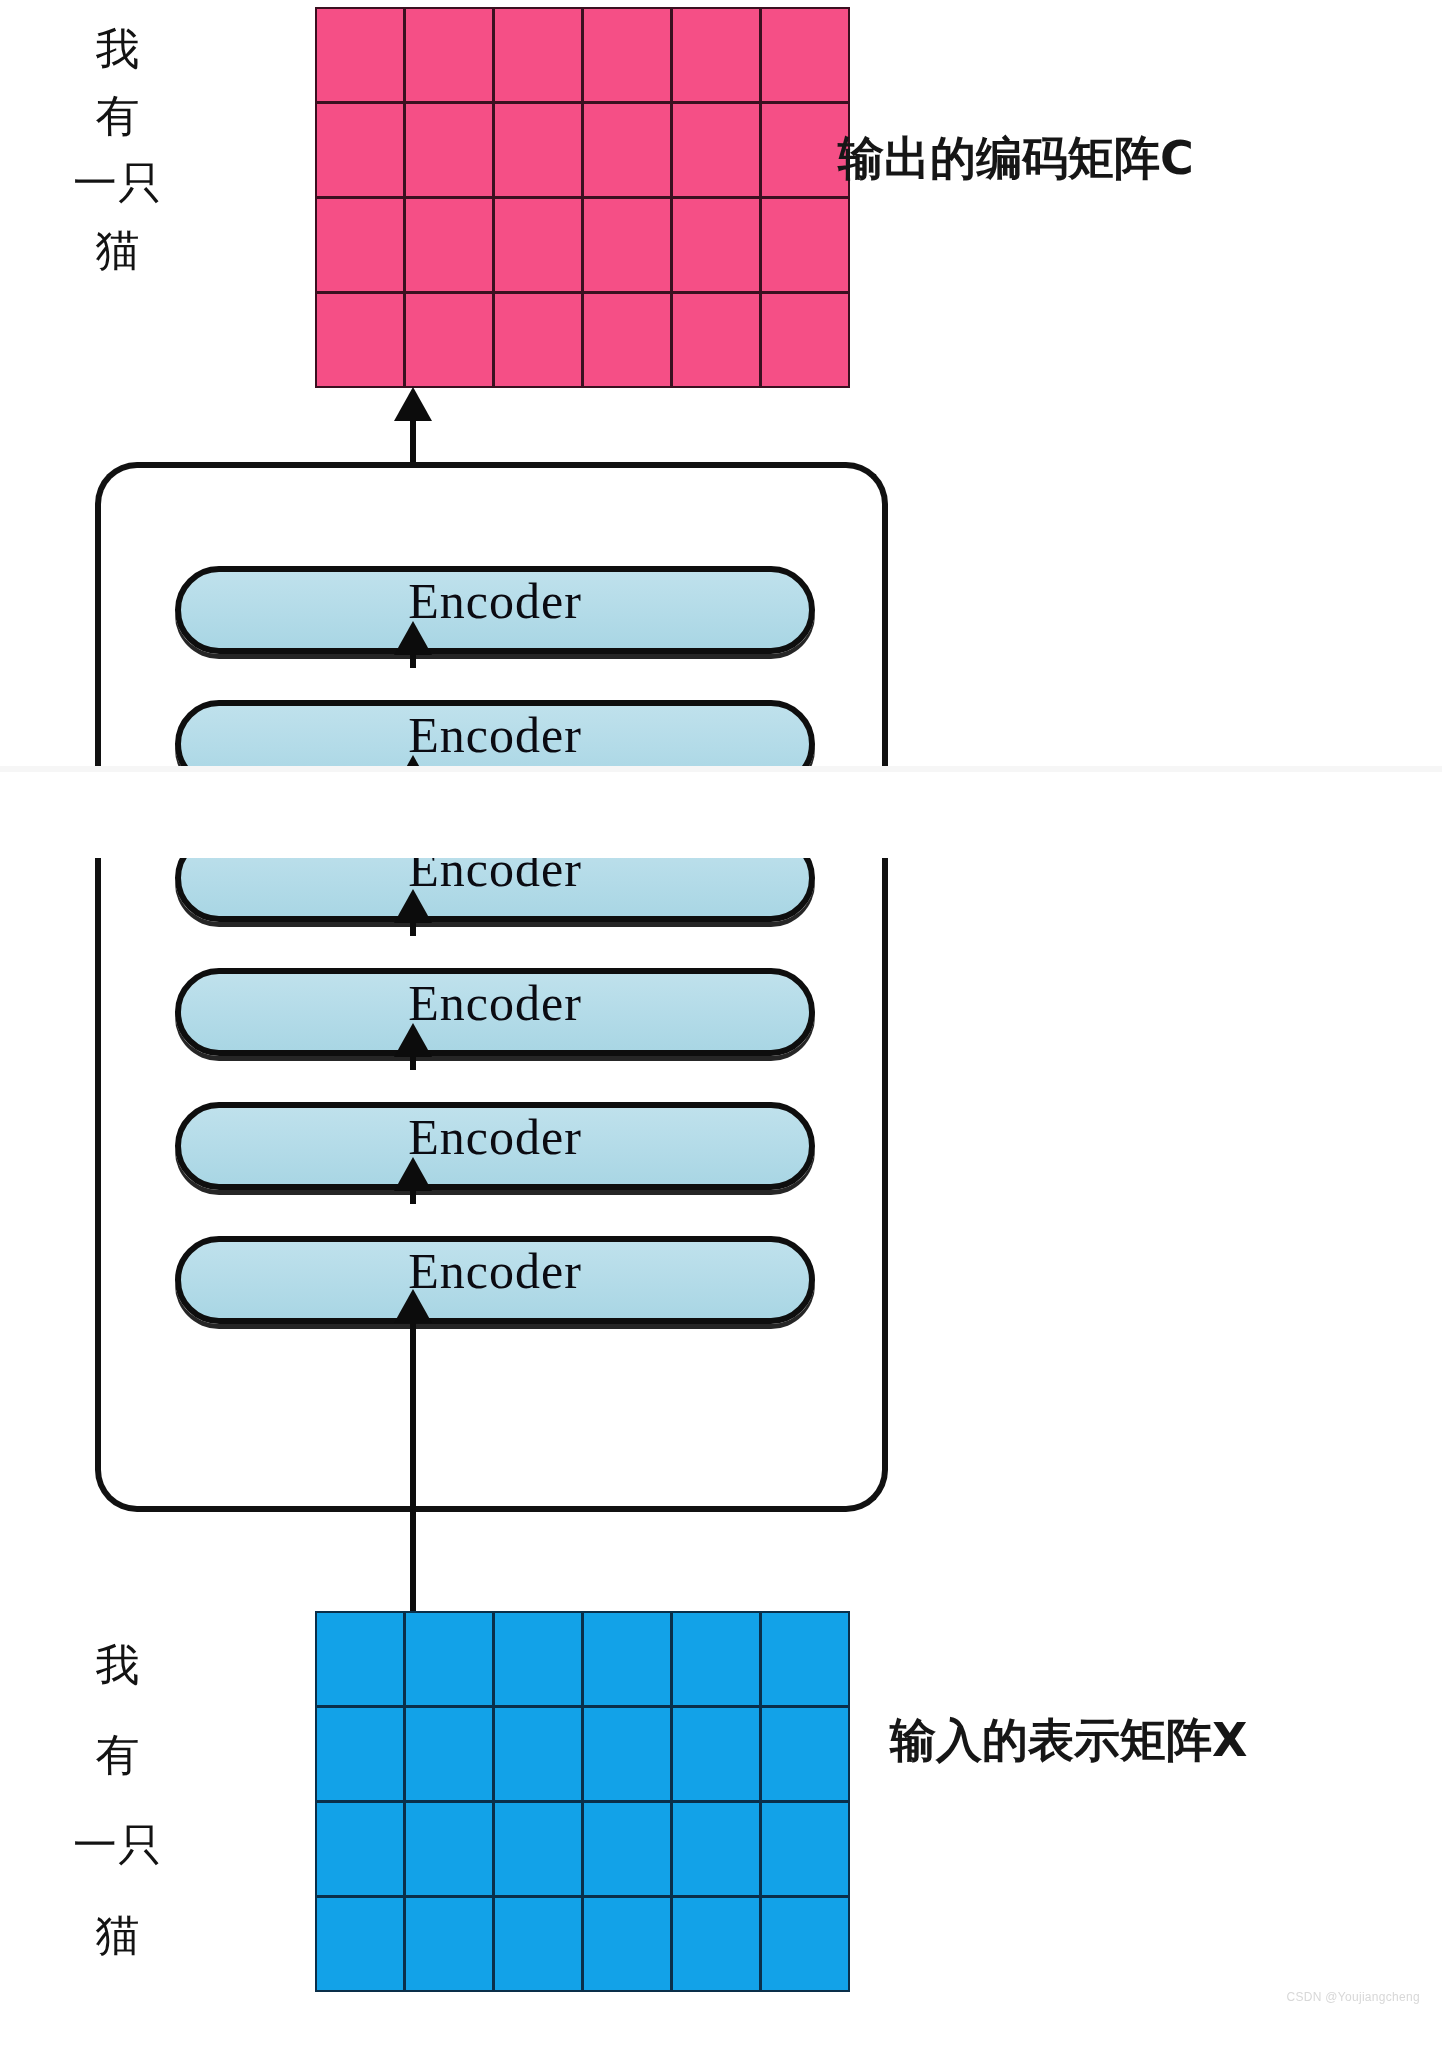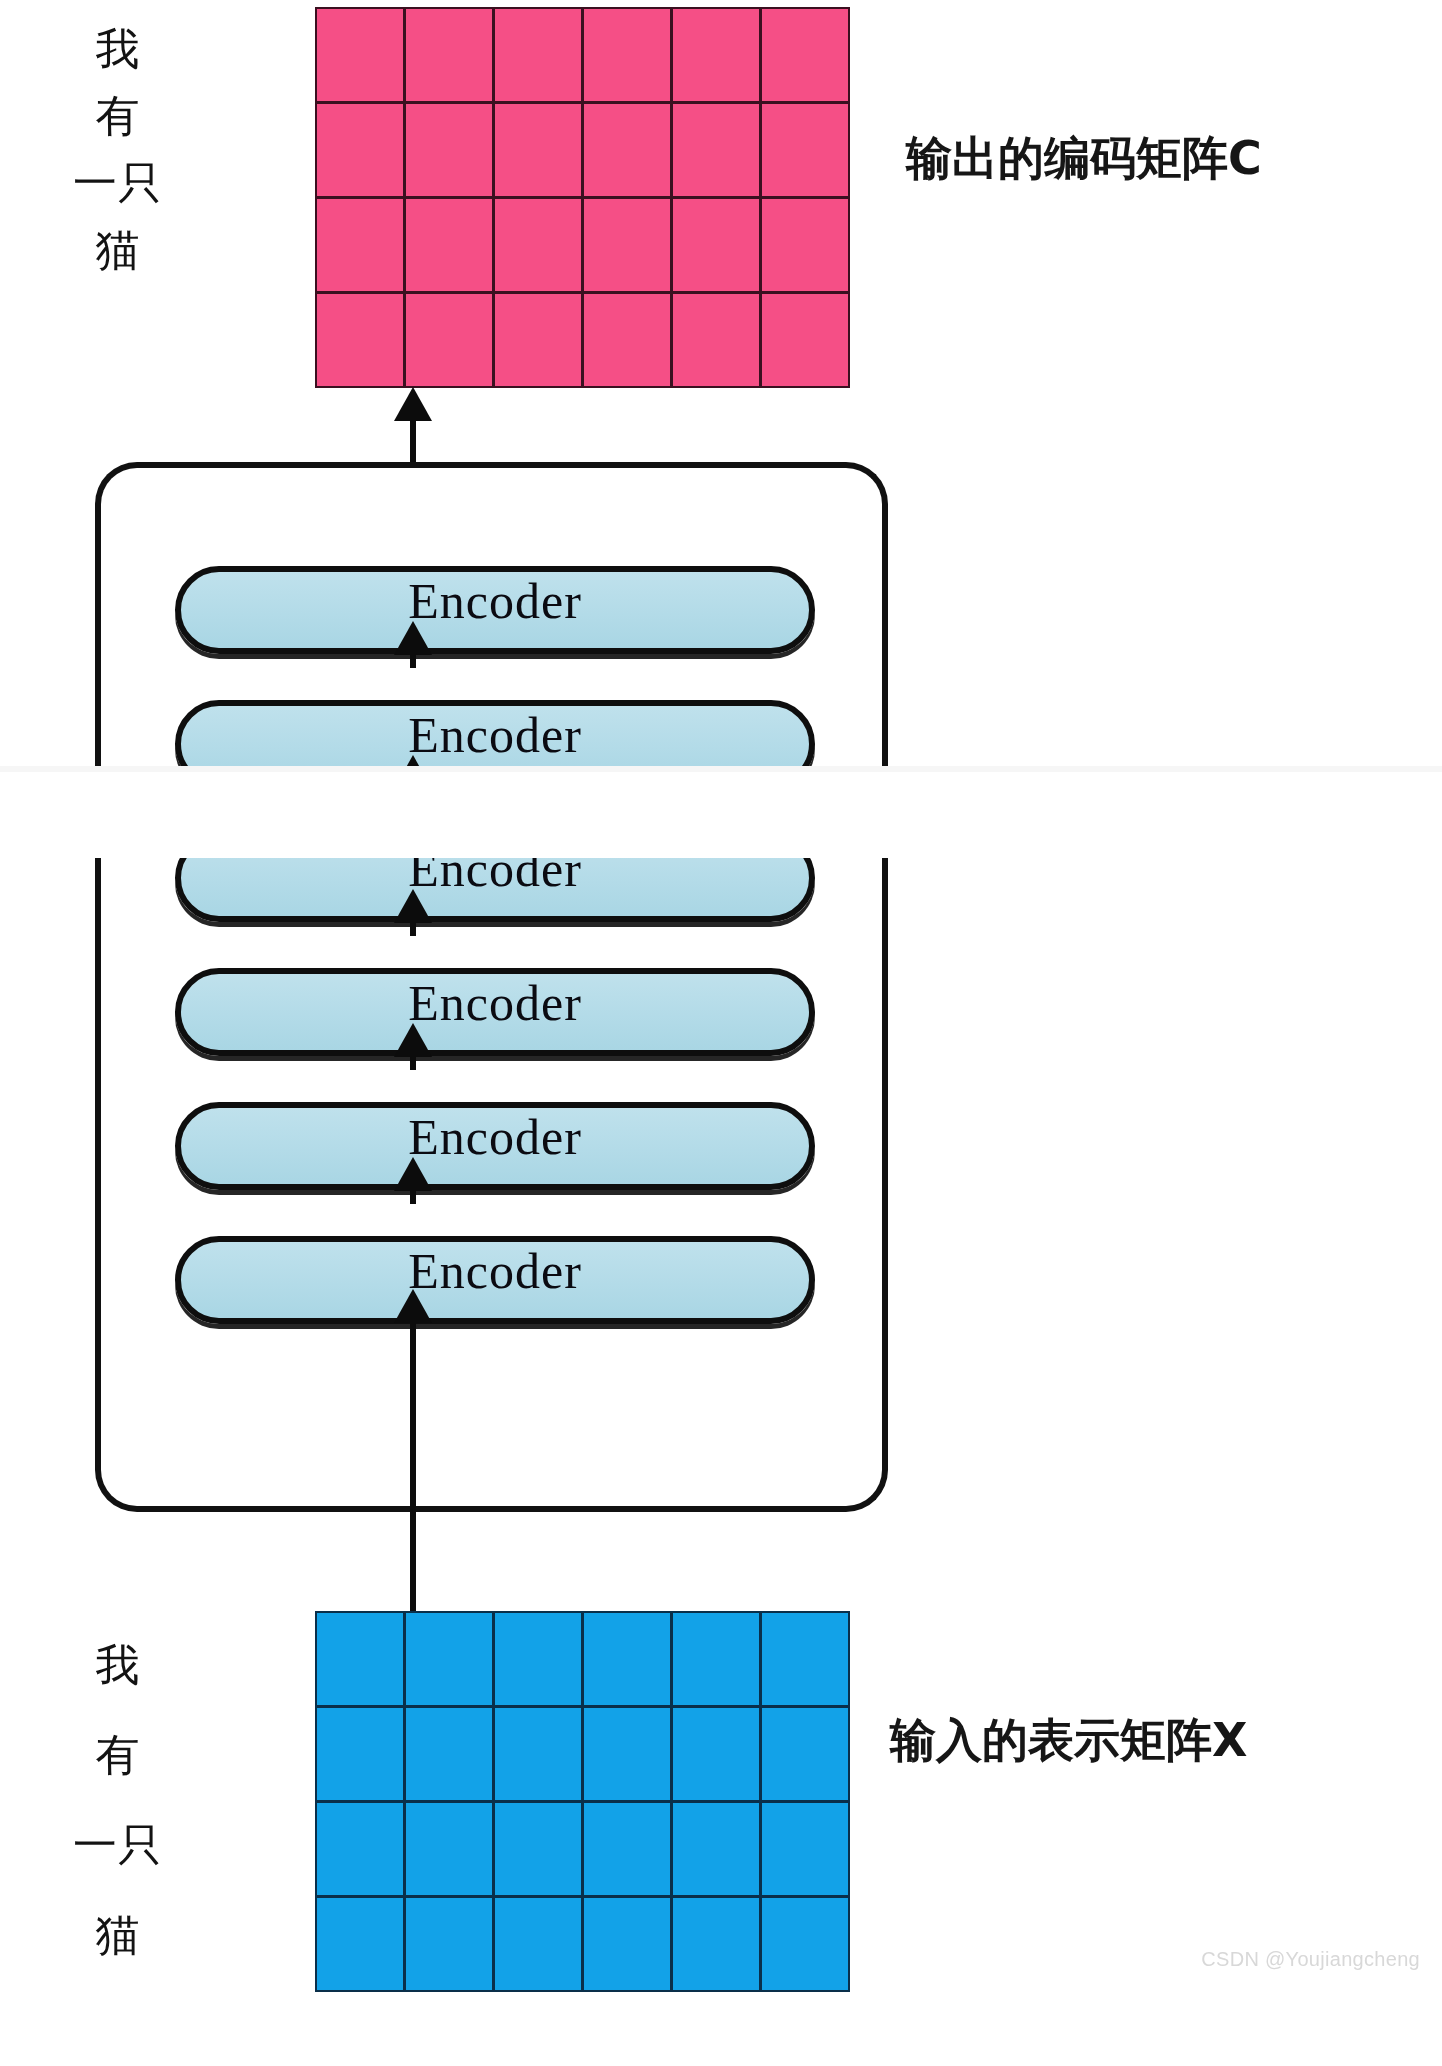--- a/index.html
+++ b/index.html
@@ -78,21 +78,21 @@
   
   .side-caption {
     position: absolute;
     font-family: "DejaVu Sans", "Liberation Sans", sans-serif;
     font-size: 46px;
     font-weight: 700;
     color: #161616;
     white-space: nowrap;
     letter-spacing: 0px;
   }
-  #caption-output { left: 906px; top: 128px; }
+  #caption-output { left: 838px; top: 128px; }
   #caption-input  { left: 890px; top: 1710px; }
 
   
   .stack-frame {
     position: absolute;
     left: 95px;
     width: 793px;
     box-sizing: border-box;
     border: 6px solid #111111;
     background: #ffffff;
@@ -199,23 +199,23 @@
     width: 1442px;
     text-align: center;
     font-family: "DejaVu Sans", "Liberation Sans", sans-serif;
     font-size: 27px;
     color: #9b9b9b;
     letter-spacing: 0.5px;
   }
   #watermark {
     position: absolute;
     right: 22px;
-    top: 1948px;
+    top: 1990px;
     font-family: "Liberation Sans", sans-serif;
-    font-size: 20px;
+    font-size: 12px;
     color: #d8d8d8;
     letter-spacing: 0.3px;
   }
 </style>
 </head>
 <body>
 
 <div id="page">
 
   <div id="tokens-output" class="token-col">

